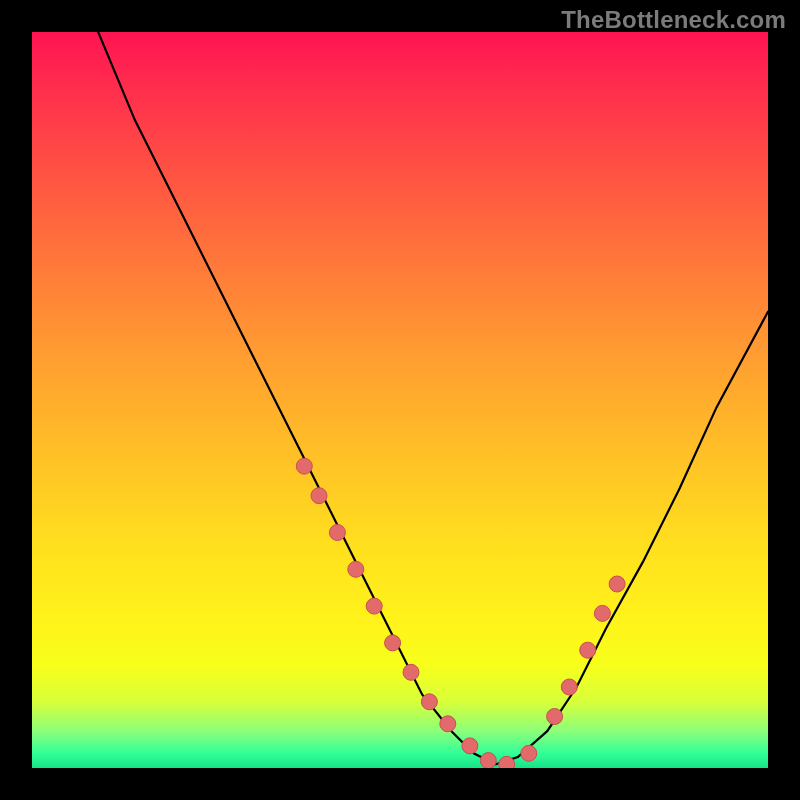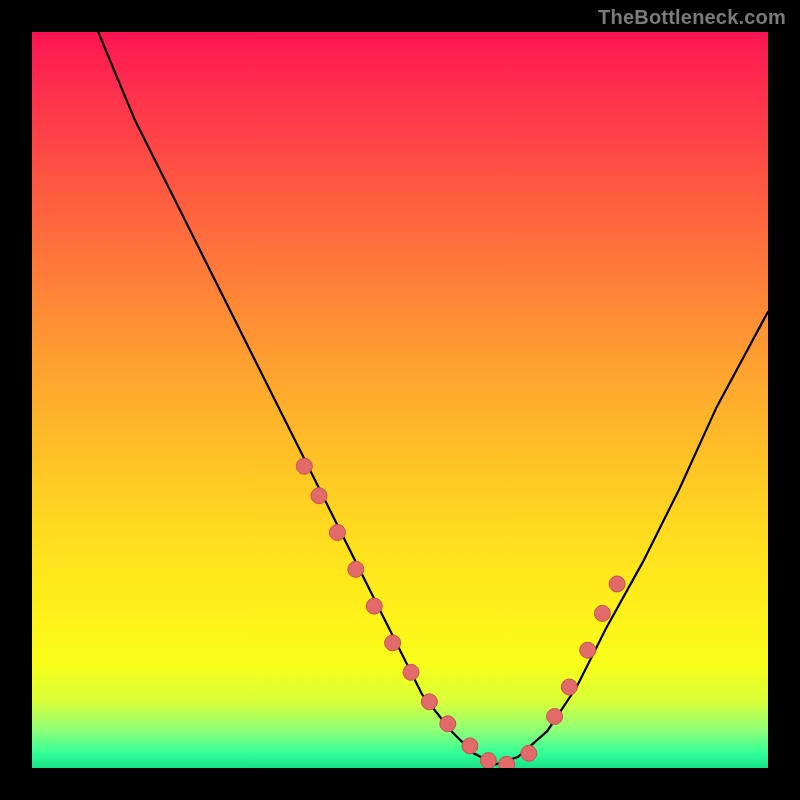--- a/index.html
+++ b/index.html
@@ -31,21 +31,21 @@
       #8bff7a 95%,
       #33ff99 98%,
       #16e286 100%
     );
   }
   .watermark {
     position: absolute;
     top: 6px;
     right: 14px;
     color: #7b7b7b;
-    font-size: 20px;
+    font-size: 24px;
     font-weight: 600;
     letter-spacing: 0.2px;
     user-select: none;
   }
   svg.curve {
     position: absolute;
     left: 0;
     top: 0;
     width: 736px;
     height: 736px;

